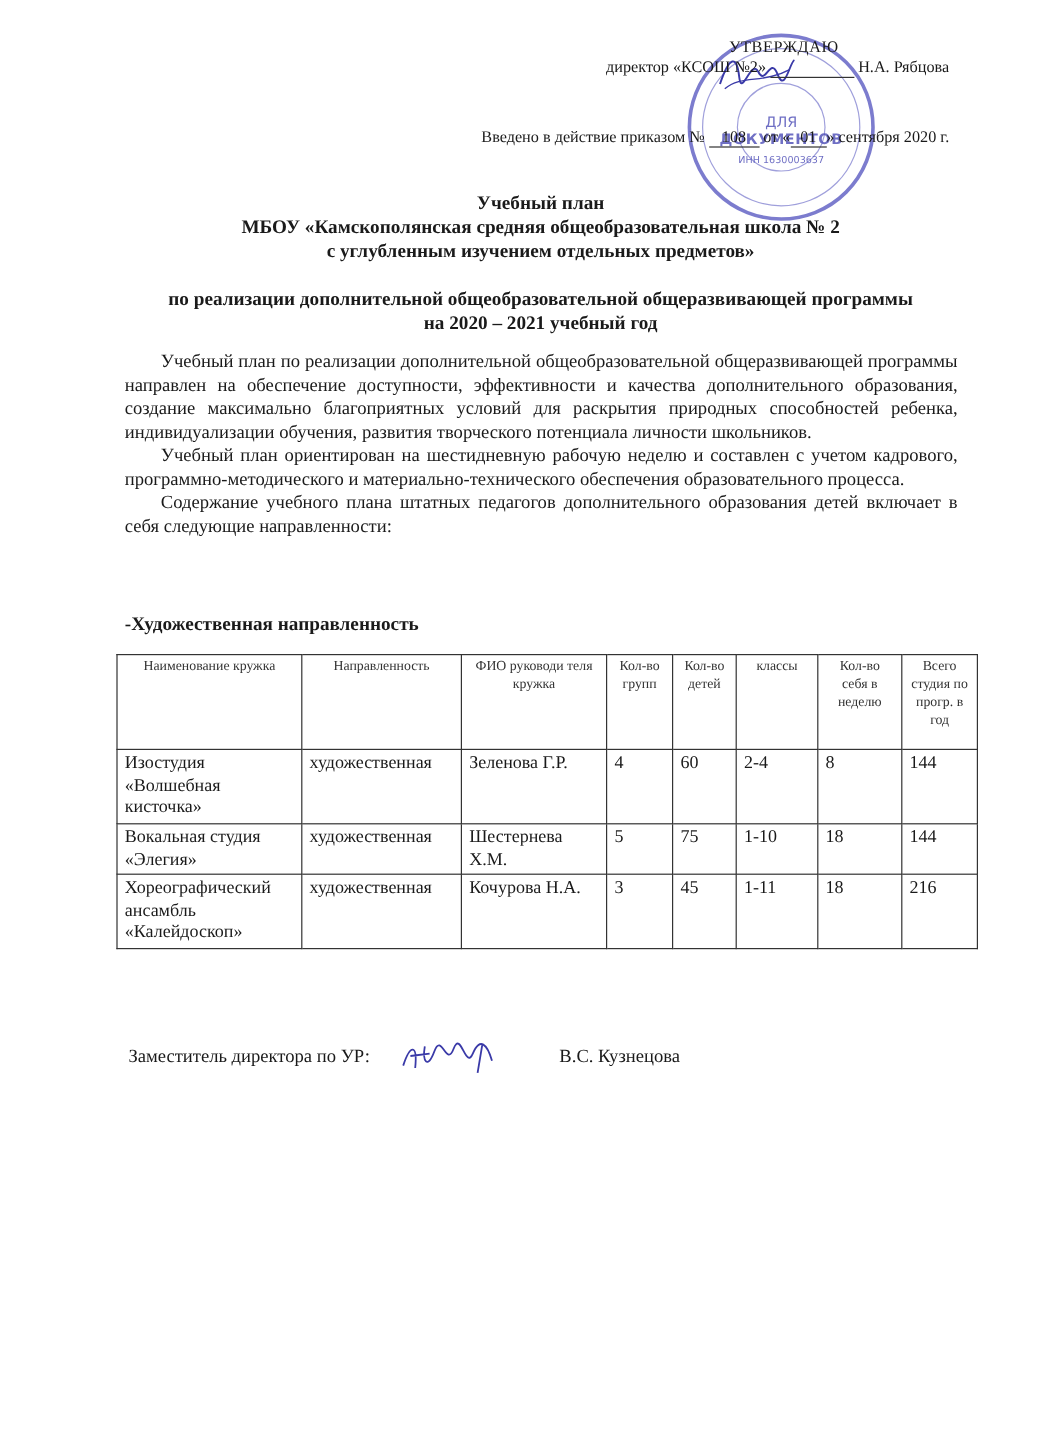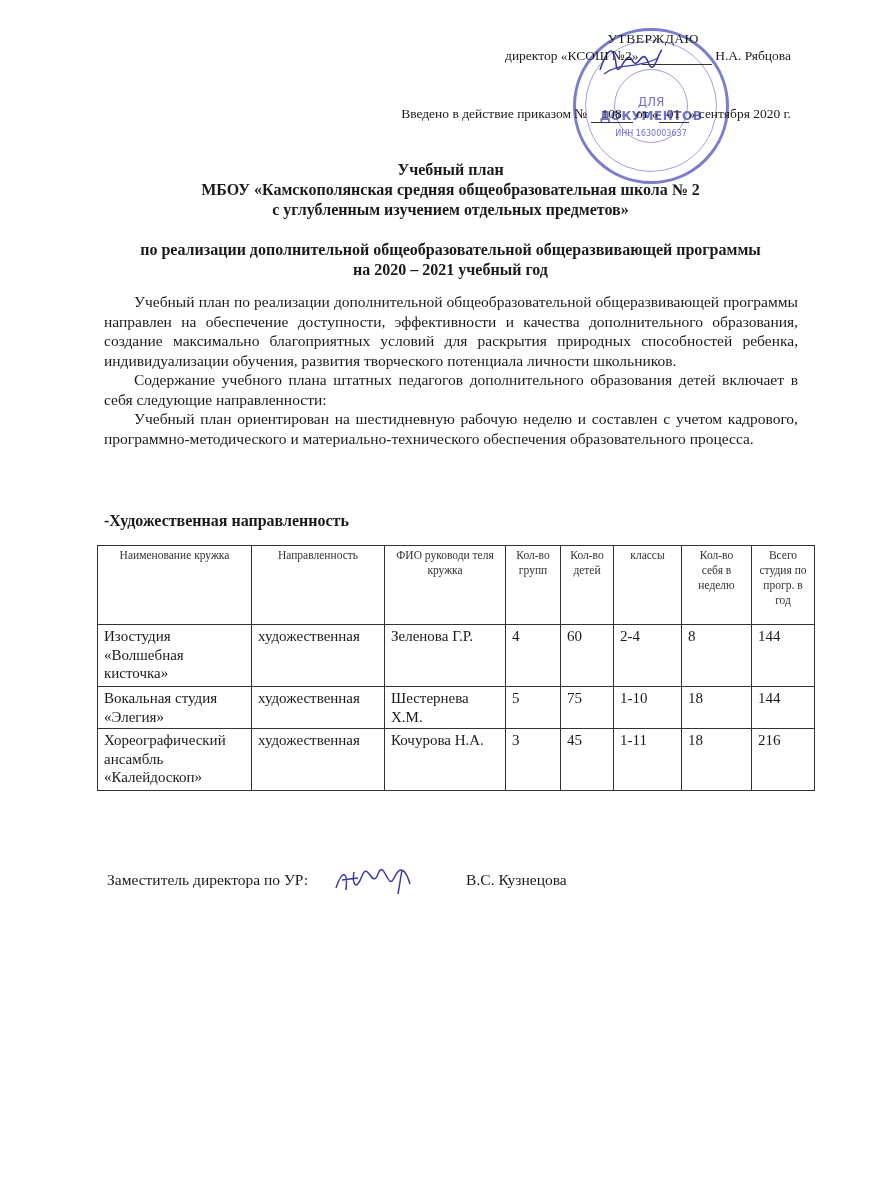--- a/index.html
+++ b/index.html
@@ -100,22 +100,22 @@
   <div>Учебный план</div>
   <div>МБОУ «Камскополянская средняя общеобразовательная школа № 2</div>
   <div>с углубленным изучением отдельных предметов»</div>
   <div class="gap"></div>
   <div>по реализации дополнительной общеобразовательной общеразвивающей программы</div>
   <div>на 2020 – 2021 учебный год</div>
 </div>
 
 <div class="body-text">
   <p>Учебный план по реализации дополнительной общеобразовательной общеразвивающей программы направлен на обеспечение доступности, эффективности и качества дополнительного образования, создание максимально благоприятных условий для раскрытия природных способностей ребенка, индивидуализации обучения, развития творческого потенциала личности школьников.</p>
+  <p>Учебный план ориентирован на шестидневную рабочую неделю и составлен с учетом кадрового, программно-методического и материально-технического обеспечения образовательного процесса.</p>
   <p>Содержание учебного плана штатных педагогов дополнительного образования детей включает в себя следующие направленности:</p>
-  <p>Учебный план ориентирован на шестидневную рабочую неделю и составлен с учетом кадрового, программно-методического и материально-технического обеспечения образовательного процесса.</p>
 </div>
 
 <div class="section-heading">-Художественная направленность</div>
 
 <table class="plan">
   <colgroup>
     <col style="width:154px">
       <col style="width:133px">
       <col style="width:121px">
       <col style="width:55px">

